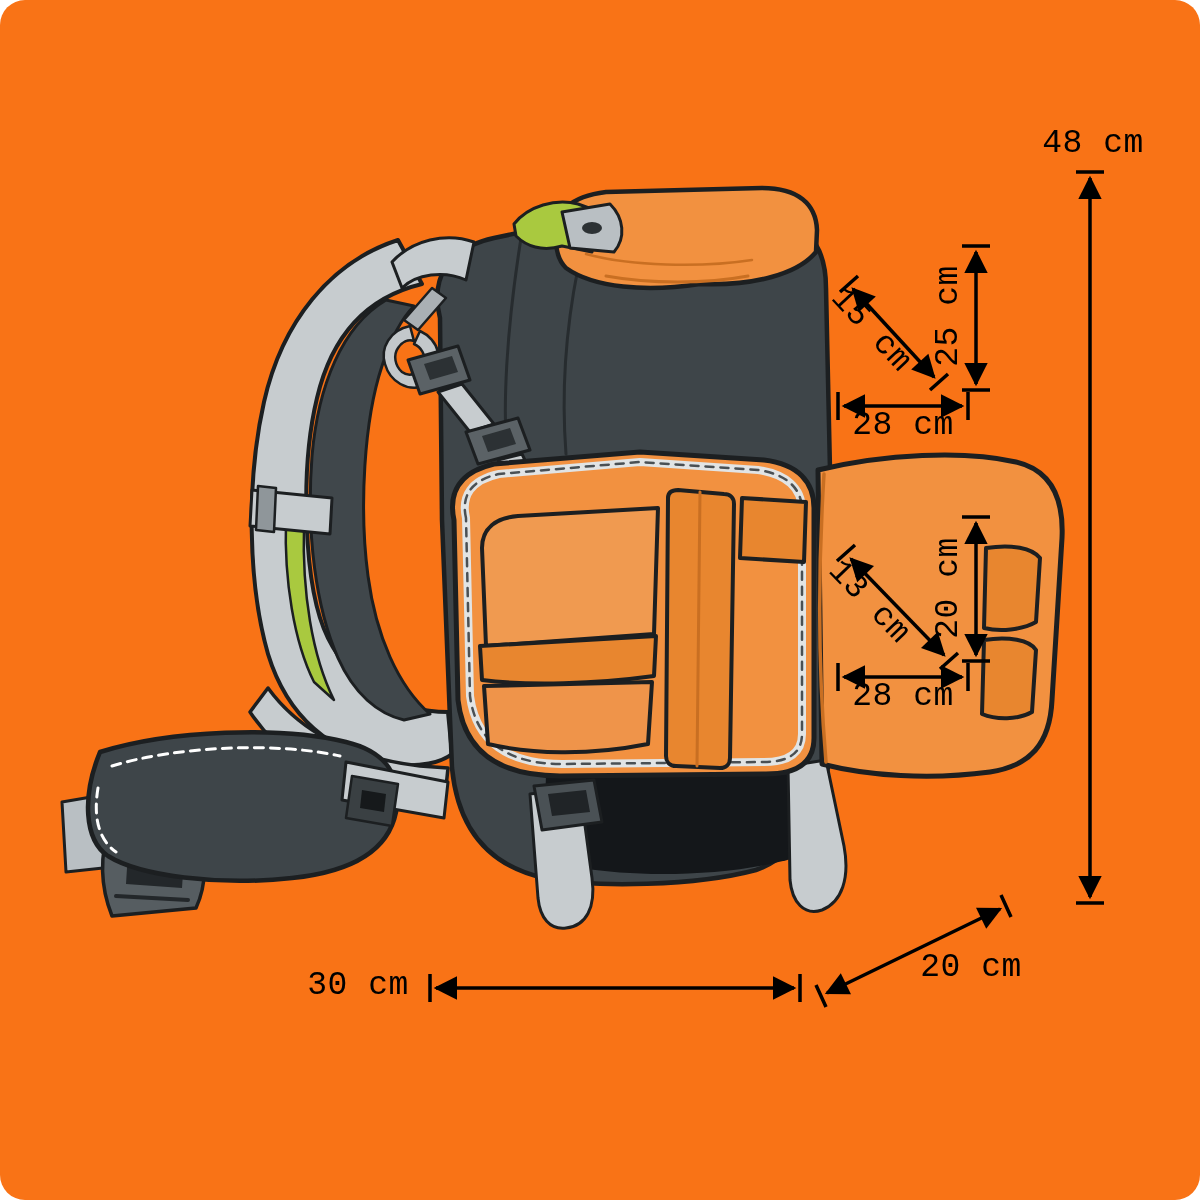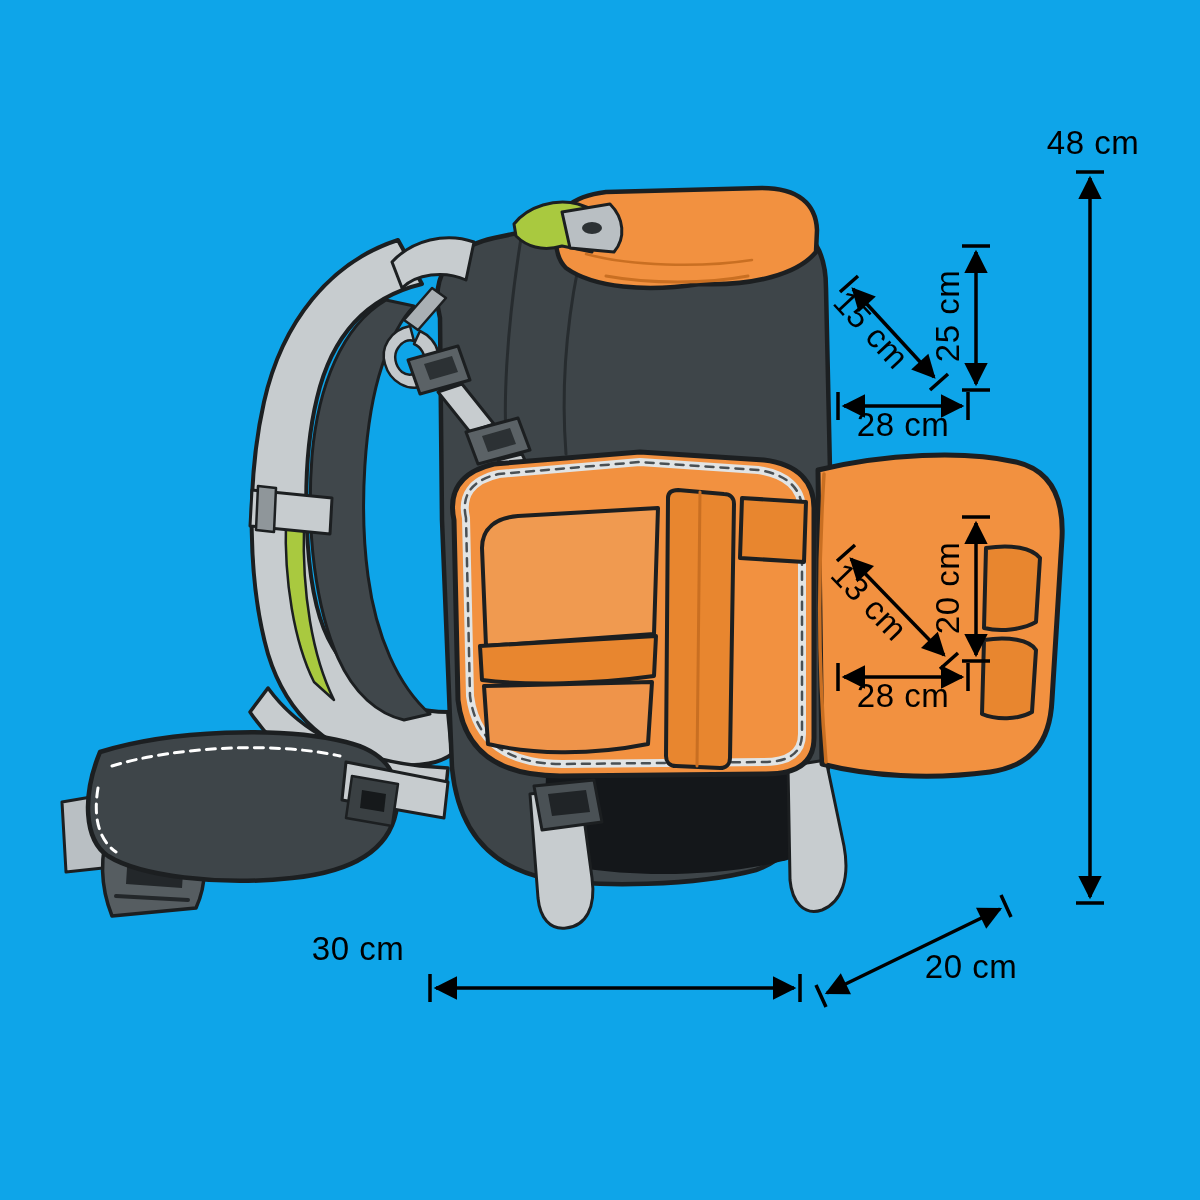--- a/index.html
+++ b/index.html
@@ -1,21 +1,22 @@
 <!DOCTYPE html>
 <html><head>
 <meta charset="utf-8">
 <style>
   html,body{margin:0;padding:0;background:#ffffff;}
   .canvas{
     position:relative;
     width:1200px;height:1200px;
-    background:#0ea5e9;
+    background:#f97316;
     overflow:hidden;
-    font-family:Liberation Sans, sans-serif;
+    font-family:Liberation Mono, monospace;
+    border-radius:25px;
   }
   .layer{position:absolute;left:0;top:0;width:1200px;height:1200px;}
   .dim-label{
     position:absolute;
     transform:translate(-50%,-50%);
     font-size:33px;
     color:#000;
     white-space:nowrap;
     letter-spacing:.5px;
   }
@@ -172,17 +173,17 @@
   <div class="dim-label rot47" style="left:871px;top:330px;">15 cm</div>
 
   <div class="dim-label" style="left:903px;top:425px;">28 cm</div>
 
   <div class="dim-label rot90" style="left:948px;top:588px;">20 cm</div>
 
   <div class="dim-label rot47b" style="left:869px;top:602px;">13 cm</div>
 
   <div class="dim-label" style="left:903px;top:696px;">28 cm</div>
 
-  <div class="dim-label" style="left:358px;top:949px;">30 cm</div>
+  <div class="dim-label" style="left:358px;top:985px;">30 cm</div>
 
   <div class="dim-label" style="left:971px;top:967px;">20 cm</div>
 
 </div>
 
 </body></html>

